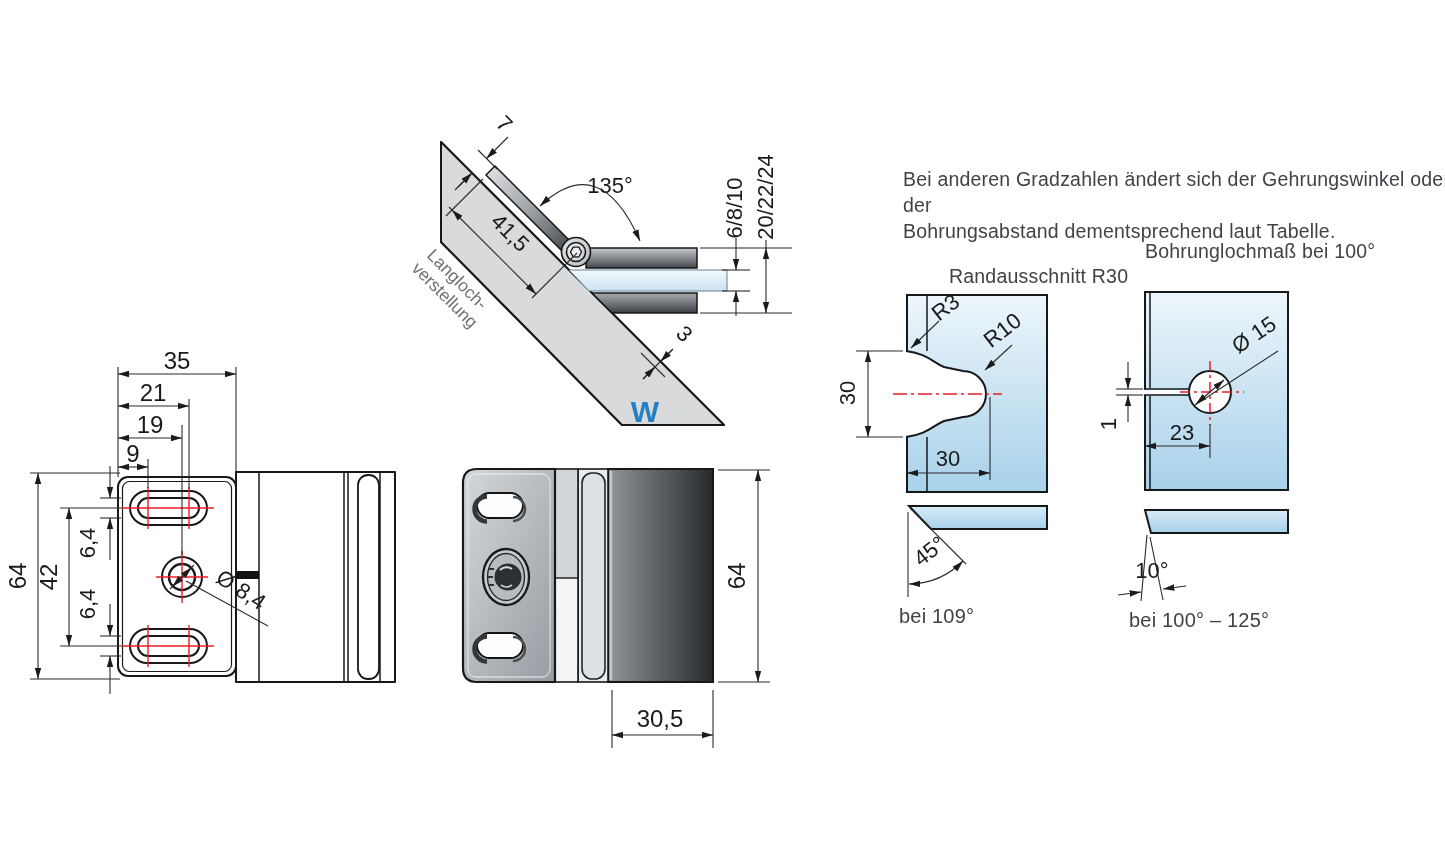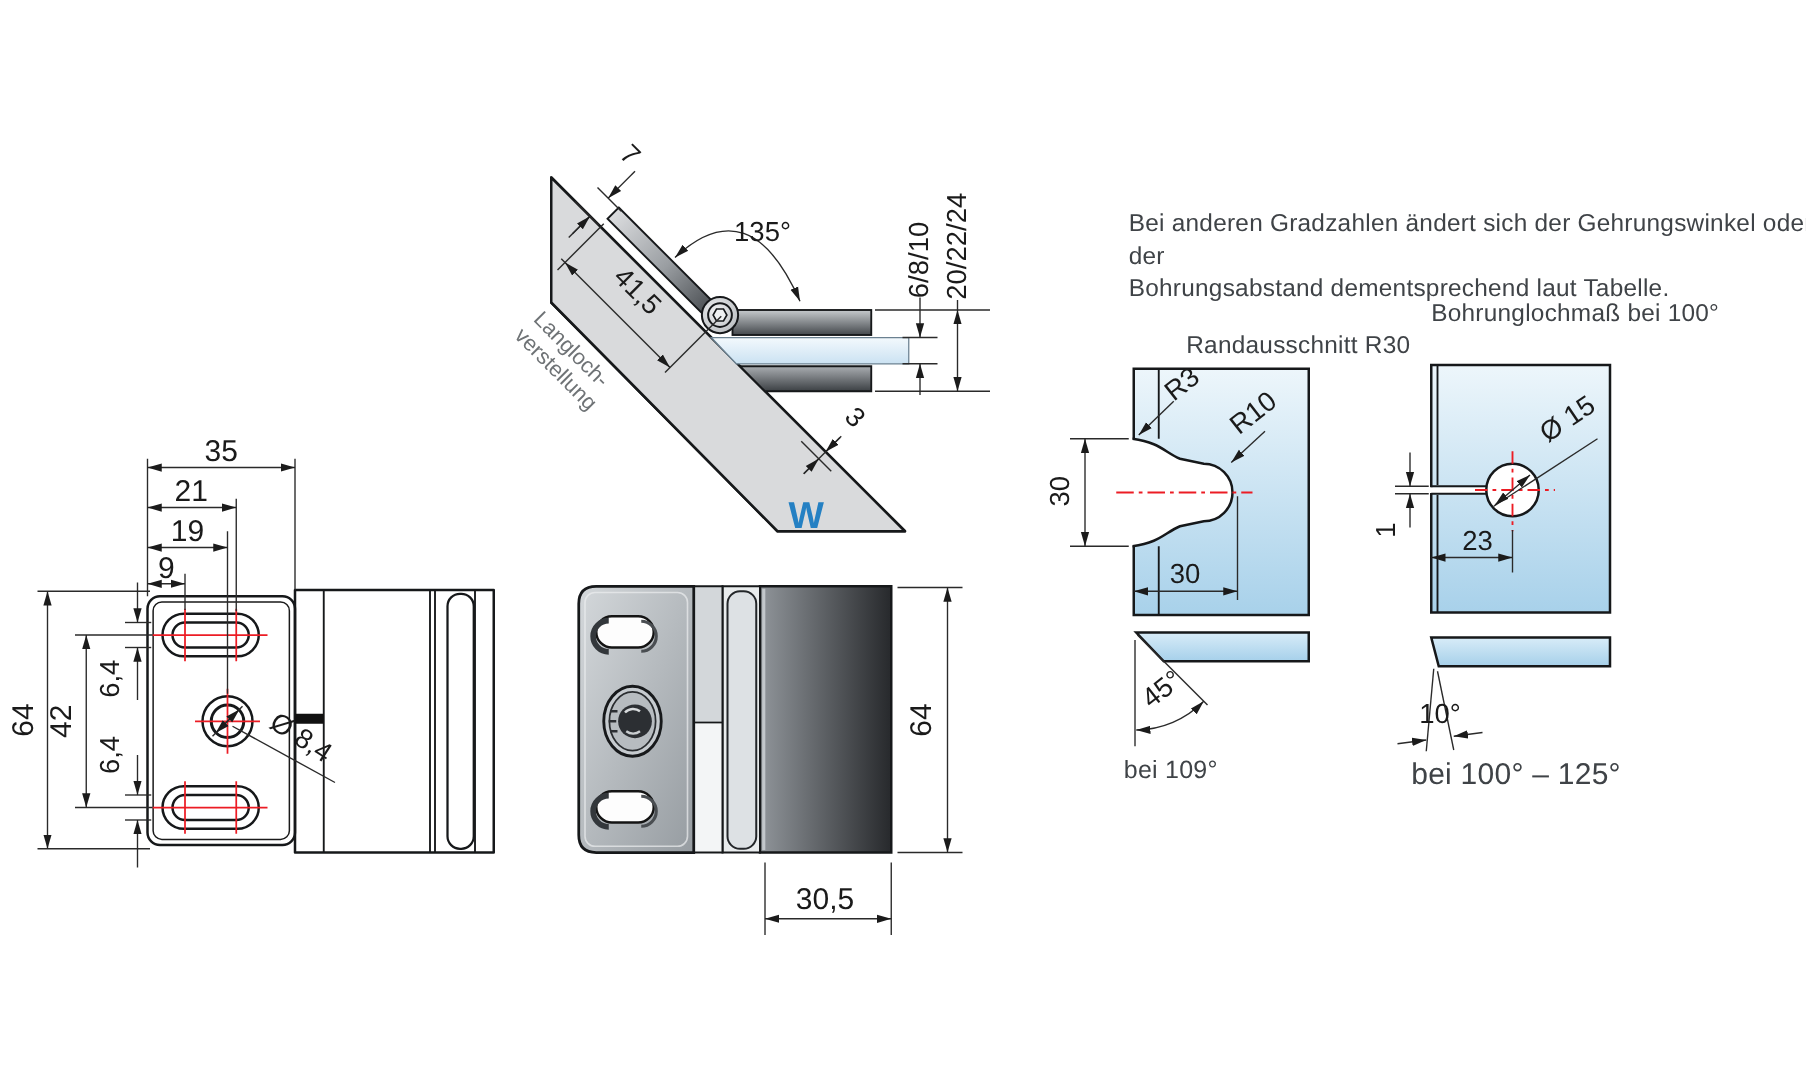--- a/index.html
+++ b/index.html
@@ -327,15 +327,15 @@
   </g>
 </svg>
 
 <div class="note" style="left:903px;top:166px;width:560px;">
   <div>Bei anderen Gradzahlen ändert sich der Gehrungswinkel oder der</div>
   <div>Bohrungsabstand dementsprechend laut Tabelle.</div>
 </div>
 <div class="note" style="left:949px;top:238px;margin-top:25px;">Randausschnitt R30</div>
 <div class="note" style="left:1145px;top:238px;">Bohrunglochmaß bei 100°</div>
 <div class="note" style="left:899px;top:603px;font-size:20px;">bei 109°</div>
-<div class="note" style="left:1129px;top:607px;font-size:24px;">bei 100° – 125°</div>
+<div class="note" style="left:1129px;top:607px;font-size:20px;">bei 100° – 125°</div>
 
 </div>
 
 </body></html>

